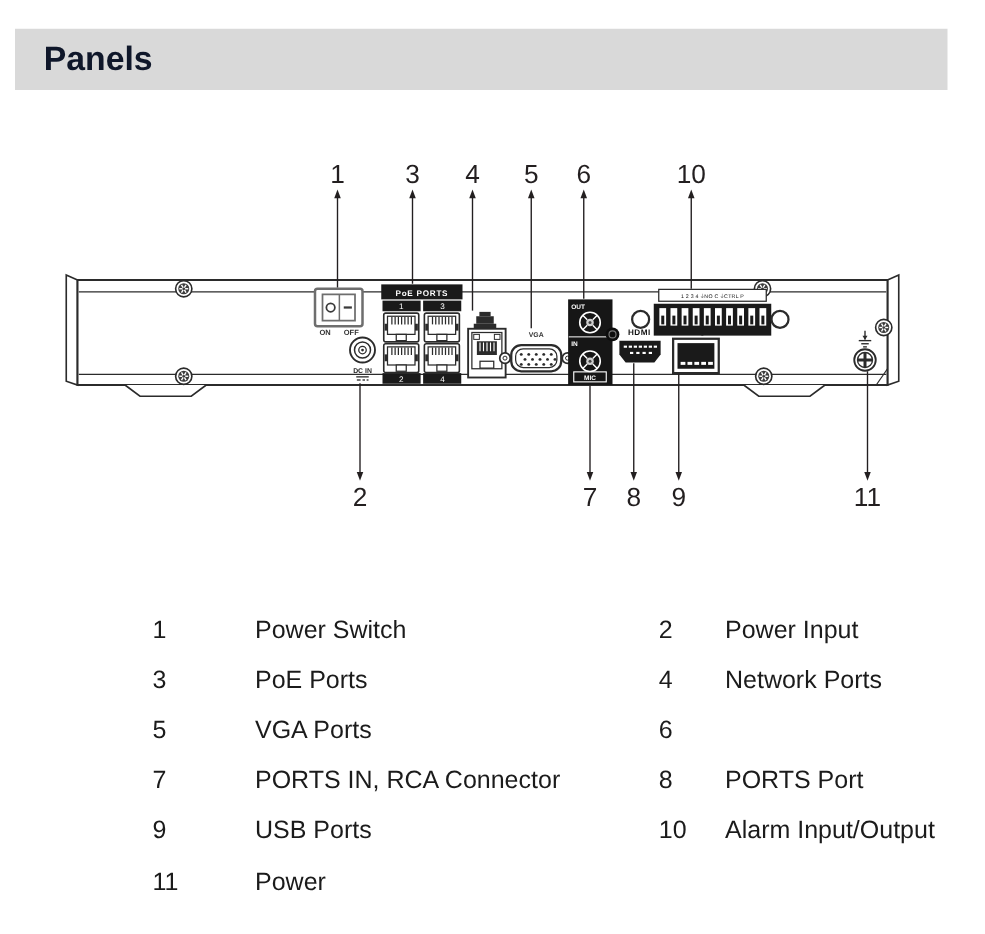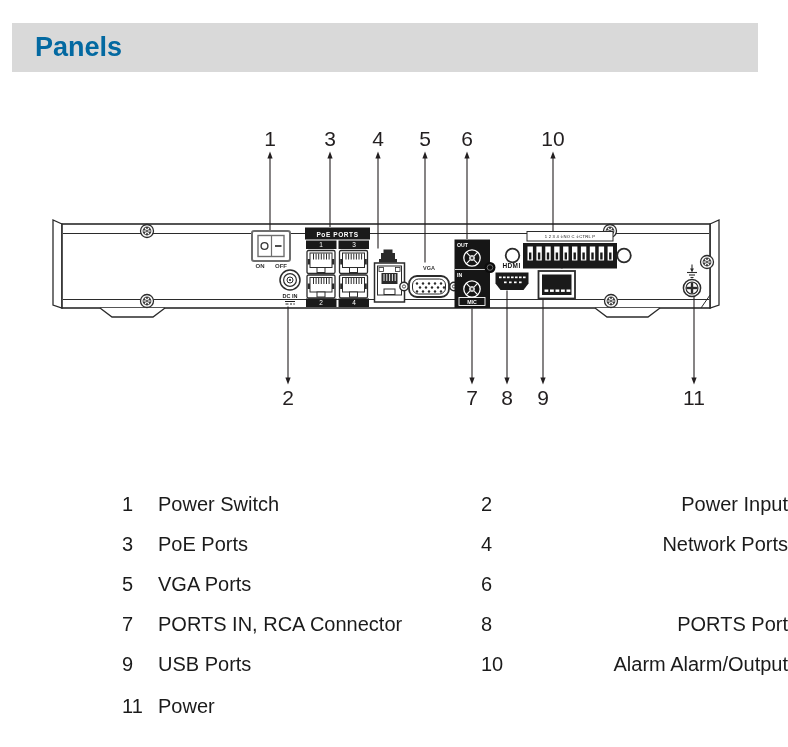--- a/index.html
+++ b/index.html
@@ -5,30 +5,30 @@
   html,body{margin:0;padding:0;}
   body{
     width:788px;height:747px;position:relative;background:#ffffff;
     font-family:"Liberation Sans", sans-serif;color:#1c1c1c;overflow:hidden;
   }
   .header-band{
     position:absolute;left:12px;top:23px;width:746px;height:49px;
     background:#d9d9d9;display:flex;align-items:center;
   }
   .header-band .title{
-    margin-left:23px;font-size:27px;font-weight:bold;color:#0369a1;letter-spacing:0px;text-align:right;
+    margin-left:23px;font-size:27px;font-weight:bold;color:#0f172a;letter-spacing:0px;text-align:right;
   }
   .diagram-svg{position:absolute;left:0;top:100px;}
   svg text{font-family:"Liberation Sans", sans-serif;}
   .legend{position:absolute;left:0;top:484px;width:788px;font-size:20px;color:#1b1b1b;}
   .legend .lrow{display:flex;height:40px;align-items:center;}
   .legend .lnum{margin-left:122px;width:36px;flex:0 0 auto;}
-  .legend .llabel{width:323px;flex:0 0 auto;}
+  .legend .llabel{width:323px;flex:0 0 auto;margin-left:46px;}
   .legend .rnum{width:53px;flex:0 0 auto;}
-  .legend .rlabel{flex:1;text-align:right;}
+  .legend .rlabel{flex:1;}
 </style>
 </head>
 <body>
 
 <div class="header-band">
   <div class="title">Panels</div>
 </div>
 
 <svg class="diagram-svg" width="788" height="340" viewBox="0 100 788 340" xmlns="http://www.w3.org/2000/svg">
   <defs>
@@ -341,19 +341,19 @@
   <div class="lrow">
     <span class="lnum">7</span>
     <span class="llabel">PORTS IN, RCA Connector</span>
     <span class="rnum">8</span>
     <span class="rlabel">PORTS Port</span>
   </div>
   <div class="lrow">
     <span class="lnum">9</span>
     <span class="llabel">USB Ports</span>
     <span class="rnum">10</span>
-    <span class="rlabel">Alarm Alarm/Output</span>
+    <span class="rlabel">Alarm Input/Output</span>
   </div>
   <div class="lrow" style="margin-top:2px;">
     <span class="lnum">11</span>
     <span class="llabel">Power</span>
   </div>
 </div>
 
 </body></html>

